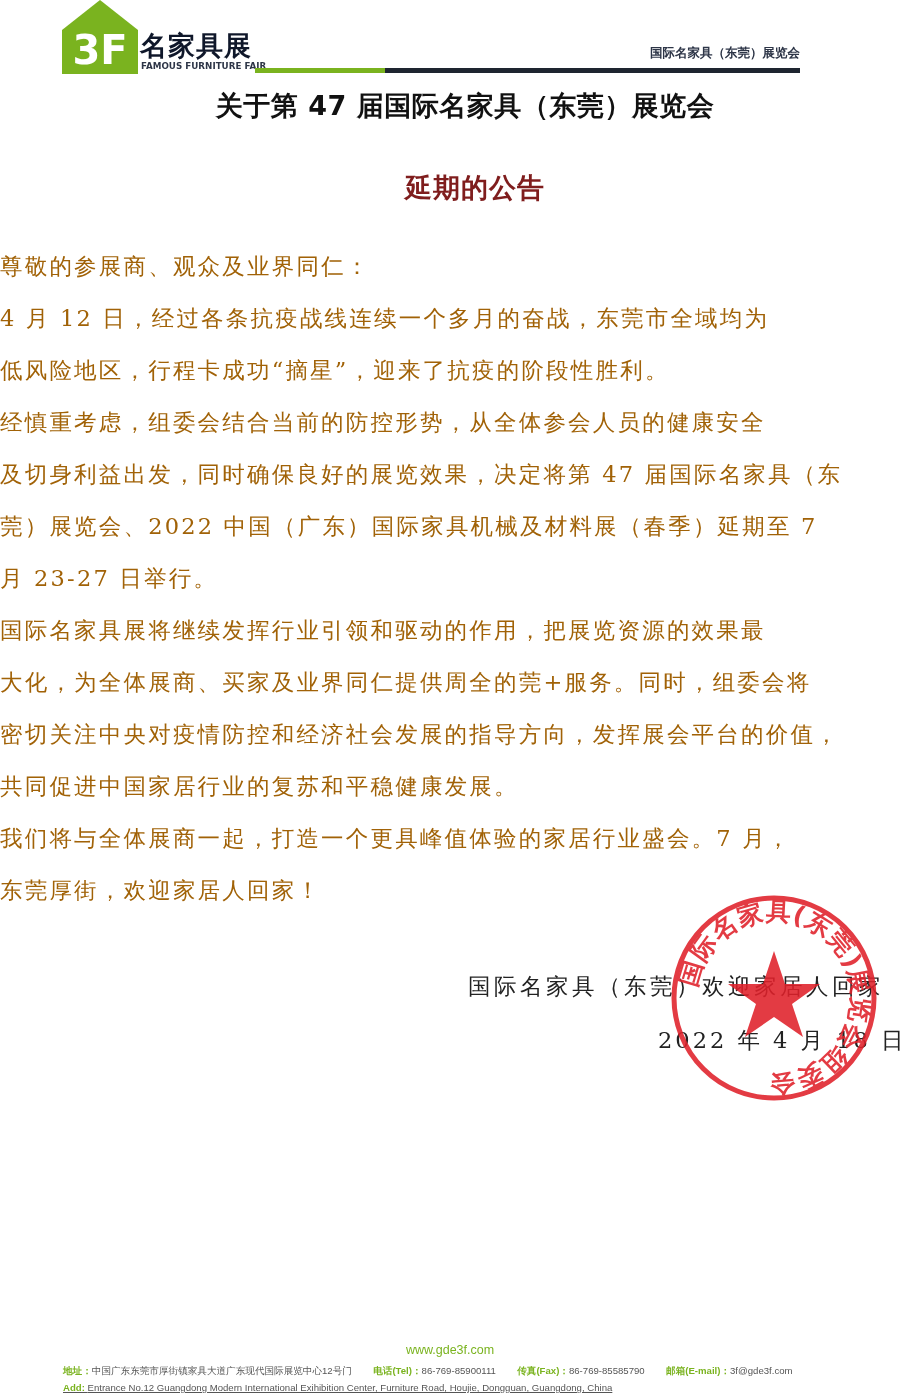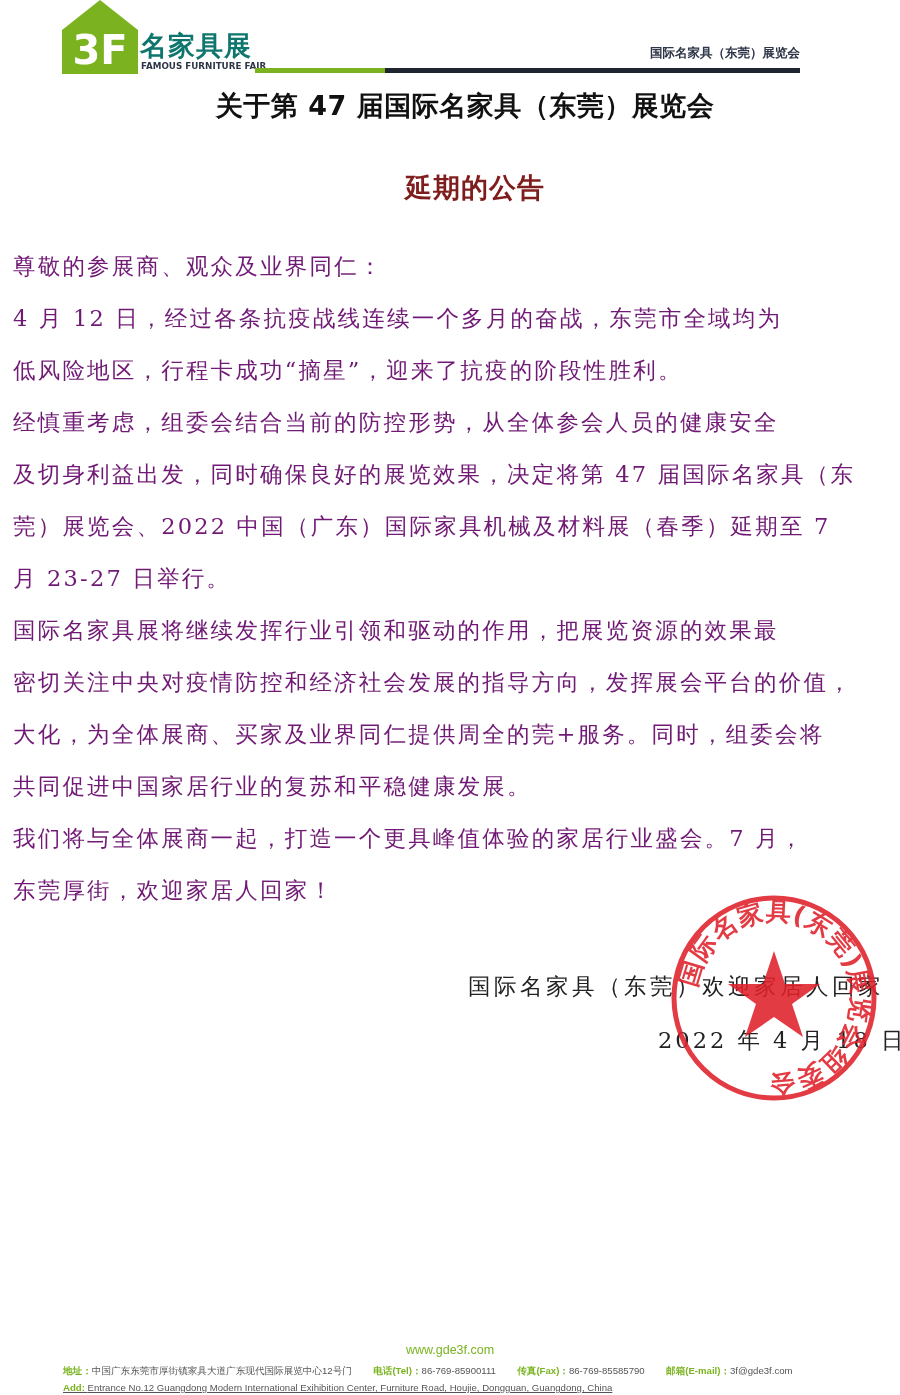--- a/index.html
+++ b/index.html
@@ -3,40 +3,40 @@
 <meta charset="utf-8">
 <style>
   html, body { margin: 0; padding: 0; background: #ffffff; }
   body { width: 900px; height: 1395px; position: relative; overflow: hidden;
          font-family: "DejaVu Serif", "Liberation Serif", serif; color: #1a1a1a; }
   .abs { position: absolute; }
 
   
   .logo-house { left: 62px; top: 0; width: 76px; height: 74px; }
   .logo-cn { left: 140px; top: 32px; font-family: "DejaVu Sans", sans-serif; font-weight: bold;
-             font-size: 27px; color: #0f766e; letter-spacing: 1px; line-height: 28px; text-align: right; }
+             font-size: 27px; color: #0f172a; letter-spacing: 1px; line-height: 28px; text-align: right; }
   .logo-en { left: 141px; top: 60px; font-family: "DejaVu Sans", sans-serif; font-weight: bold;
              font-size: 9.5px; color: #2d3547; letter-spacing: 0px; transform: scaleX(0.92);
              transform-origin: left; line-height: 11px; }
   .hdr-line-green { left: 255px; top: 68px; width: 130px; height: 5px; background: #7ab31f; }
   .hdr-line-dark { left: 385px; top: 68px; width: 415px; height: 5px; background: #1e2530; }
   .hdr-right { left: 600px; top: 45px; width: 200px; text-align: right;
                font-family: "DejaVu Sans", sans-serif; font-weight: bold; font-size: 12.5px;
                color: #2d3547; line-height: 16px; }
 
   
   .title1 { left: 0; top: 86px; width: 900px; text-align: center;
             font-family: "DejaVu Sans", sans-serif; font-weight: bold; font-size: 27px;
             color: #111; letter-spacing: 0.5px; line-height: 40px; padding-left: 30px; box-sizing: border-box;}
   .title2 { left: 10px; top: 140px; width: 900px; text-align: center;
             font-family: "DejaVu Sans", sans-serif; font-weight: bold; font-size: 27px;
             color: #7f1d1d; letter-spacing: 1px; line-height: 40px; padding-left: 30px; box-sizing: border-box; margin-top: 28px;}
 
   
-  .body { left: 13px; top: 240px; width: 872px; font-size: 22.5px; line-height: 52px; color: #701a75;
+  .body { left: 0; top: 240px; width: 872px; font-size: 22.5px; line-height: 52px; color: #a16207;
           letter-spacing: 2.2px; }
   .body p { margin: 0; }
   .salutation { margin: 0; height: 52px; }
   .line { display: block; white-space: nowrap; }
   .l-indent { }
 
   .sign-org { left: 468px; top: 968px; font-size: 22.5px; color: #222; letter-spacing: 3.5px; line-height: 36px; white-space: nowrap; }
   .sign-date { left: 658px; top: 1022px; font-size: 22.5px; color: #222; letter-spacing: 3px; line-height: 36px; white-space: nowrap; }
 
   
@@ -78,22 +78,22 @@
 
   <p>
     <span class="line l-indent">经慎重考虑，组委会结合当前的防控形势，从全体参会人员的健康安全</span>
     <span class="line">及切身利益出发，同时确保良好的展览效果，决定将第 47 届国际名家具（东</span>
     <span class="line">莞）展览会、2022 中国（广东）国际家具机械及材料展（春季）延期至 7</span>
     <span class="line">月 23-27 日举行。</span>
   </p>
 
   <p>
     <span class="line l-indent">国际名家具展将继续发挥行业引领和驱动的作用，把展览资源的效果最</span>
+    <span class="line">大化，为全体展商、买家及业界同仁提供周全的莞+服务。同时，组委会将</span>
     <span class="line">密切关注中央对疫情防控和经济社会发展的指导方向，发挥展会平台的价值，</span>
-    <span class="line">大化，为全体展商、买家及业界同仁提供周全的莞+服务。同时，组委会将</span>
     <span class="line">共同促进中国家居行业的复苏和平稳健康发展。</span>
   </p>
 
   <p>
     <span class="line l-indent">我们将与全体展商一起，打造一个更具峰值体验的家居行业盛会。7 月，</span>
     <span class="line">东莞厚街，欢迎家居人回家！</span>
   </p>
 </div>
 
 <div class="abs sign-org">国际名家具（东莞）欢迎家居人回家</div>

